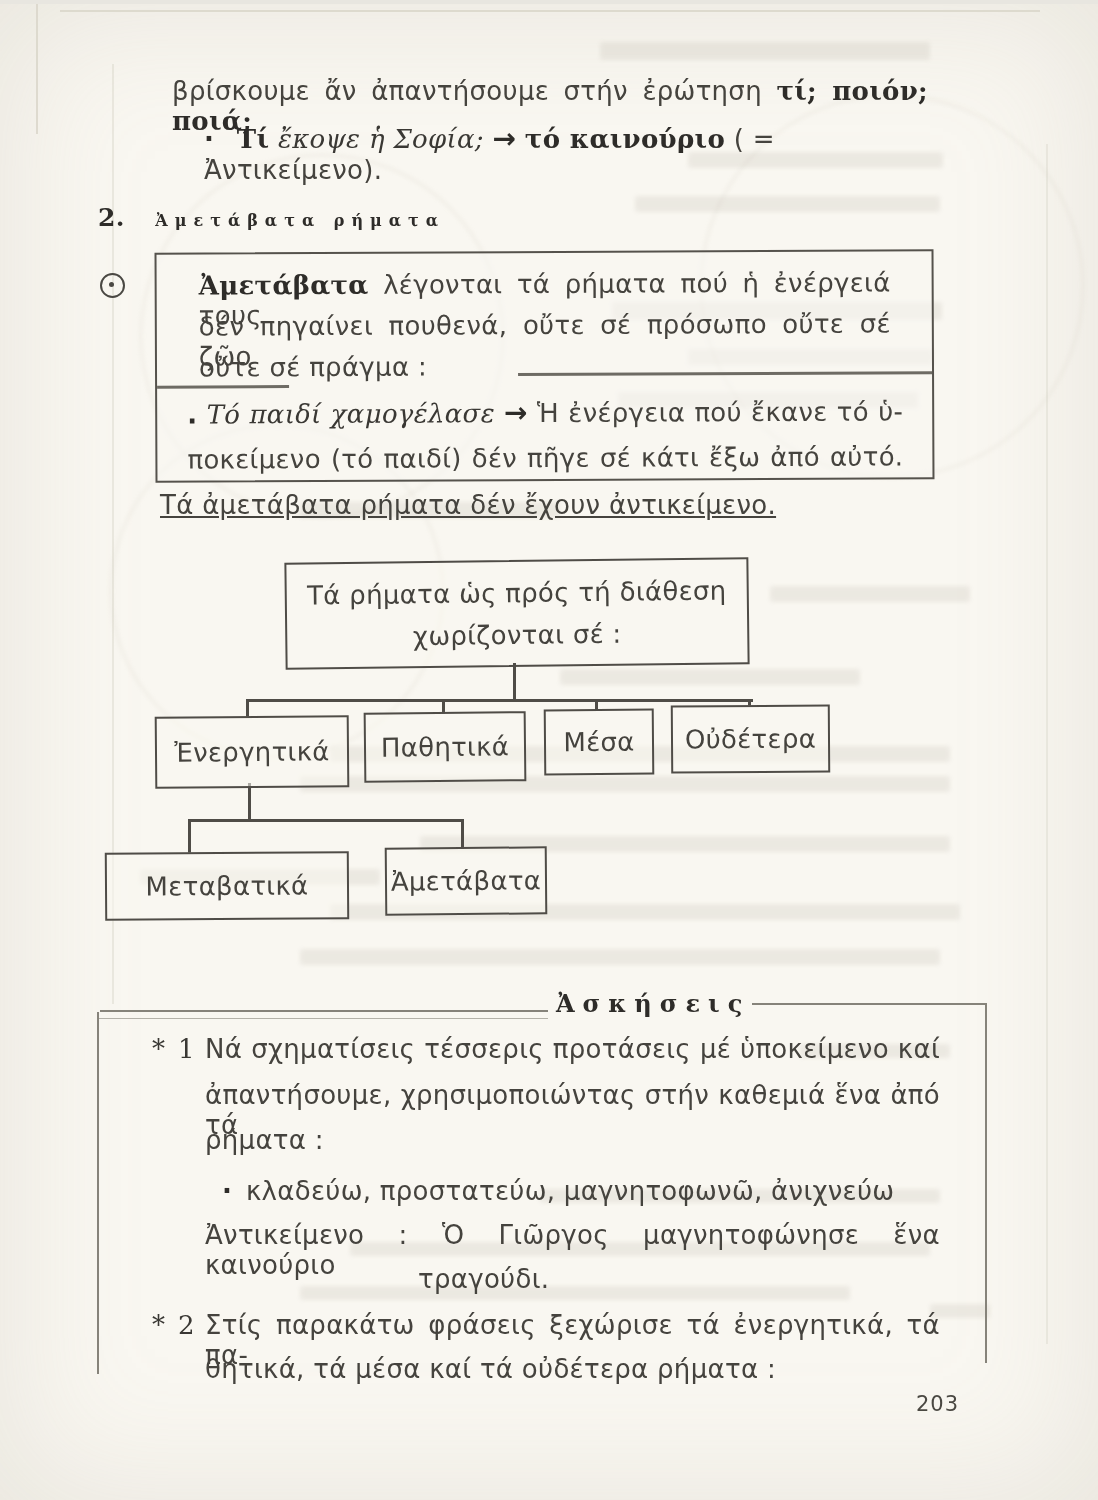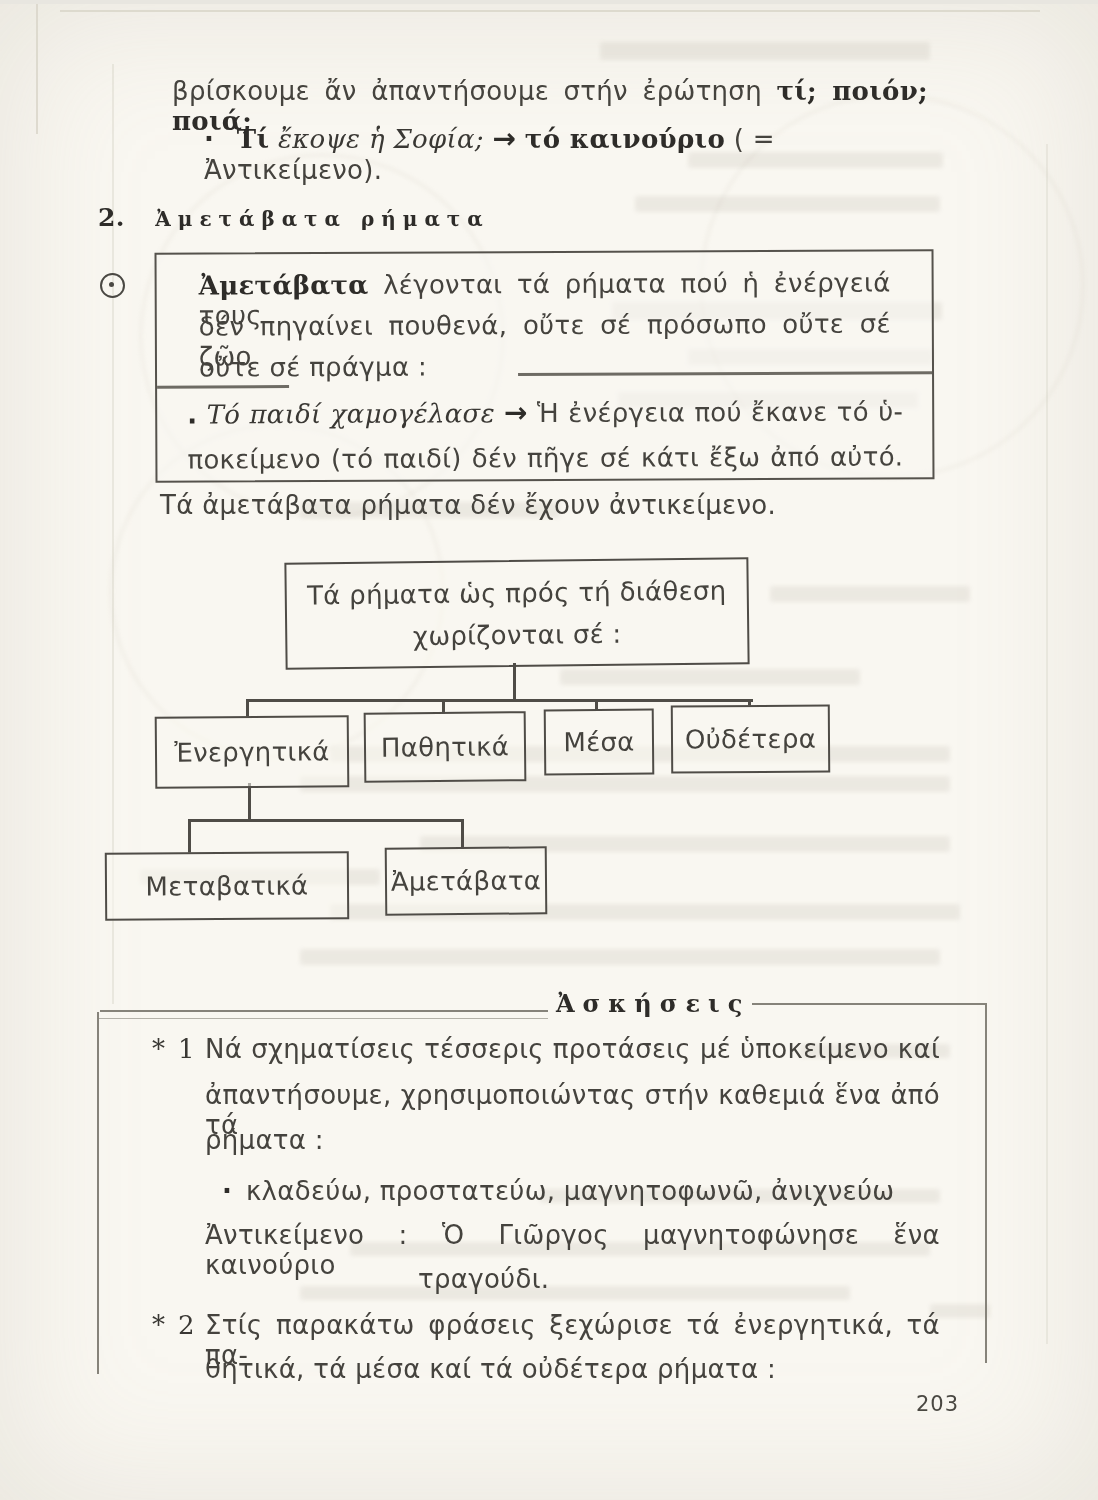--- a/index.html
+++ b/index.html
@@ -23,38 +23,38 @@
   .sb { font-family:"DejaVu Serif", serif; font-weight:700; color:#2e2c29; font-style:normal; }
   .si { font-family:"DejaVu Serif", serif; font-style:italic; color:#3a3834; }
   .arrow { font-weight:700; color:#2e2c29; font-size:28px; }
   
   .intro1 { left:172px; top:72px; width:756px; white-space:normal; }
   .intro2 { left:204px; top:118px; width:740px; }
   .intro2 .bullet { font-weight:700; margin-right:14px; color:#2e2c29; }
   
   .sec-head { left:98px; top:198px; }
   .sec-num { font-family:"DejaVu Serif", serif; font-weight:700; color:#2e2c29; font-size:25px; margin-right:22px; }
-  .sec-title { font-family:"DejaVu Serif", serif; font-weight:700; color:#2e2c29; font-size:20px; letter-spacing:7px; }
+  .sec-title { font-family:"DejaVu Serif", serif; font-weight:700; color:#2e2c29; font-size:16px; letter-spacing:7px; }
   
   .marker { left:100px; top:269px; width:21px; height:21px; border:2px solid #4a4843; border-radius:50%; }
   .marker-dot { position:absolute; left:7px; top:7px; width:5px; height:5px; background:#4a4843; border-radius:50%; }
   
   .defbox { left:155px; top:247px; width:775px; height:226px; border:2px solid #55524c; transform:rotate(-.25deg); background:rgba(249,247,241,.6); }
   .defbox .dline1 { position:absolute; left:42px; top:16px;  width:692px; }
   .defbox .dline2 { position:absolute; left:42px; top:57px;  width:692px; }
   .defbox .dline3 { position:absolute; left:42px; top:98px;  width:692px; }
   .divseg { position:absolute; height:3px; background:#6e6b64; }
   .divseg.dleft  { left:0;  top:131px; width:132px; }
   .divseg.dright { right:0; top:120px; width:414px; }
   .dex { position:absolute; left:30px; top:143px; width:716px; }
   .dexl1 { width:716px; }
   .dexl2 { width:716px; margin-top:14px; }
   .dexdot { font-weight:700; color:#2e2c29; }
   
-  .note { left:160px; top:486px; width:700px; }
+  .note { left:160px; top:486px; width:700px;text-decoration:underline; }
   
   .diagram { position:absolute; left:0; top:0; width:1098px; height:1500px; pointer-events:none;padding-left:40px; }
   .dbox { position:absolute; border:2px solid #4f4c47; display:flex; flex-direction:column; align-items:center; justify-content:center; text-align:center; background:rgba(249,247,241,.55); }
   .dbox.root { left:285px; top:556px; width:460px; height:103px; line-height:42px; transform:rotate(-.7deg); }
   .cline { position:absolute; background:#4f4c47; }
   .b-l1a { left:155px; top:712px; width:190px; height:68px; transform:rotate(-.5deg); }
   .b-l1b { left:364px; top:708px; width:158px; height:66px; transform:rotate(-.6deg); }
   .b-l1c { left:544px; top:705px; width:106px; height:62px; transform:rotate(-.5deg);text-align:right; }
   .b-l1d { left:671px; top:701px; width:155px; height:64px; transform:rotate(-.4deg); }
   .b-l2a { left:105px; top:848px; width:240px; height:64px; transform:rotate(-.4deg); }

